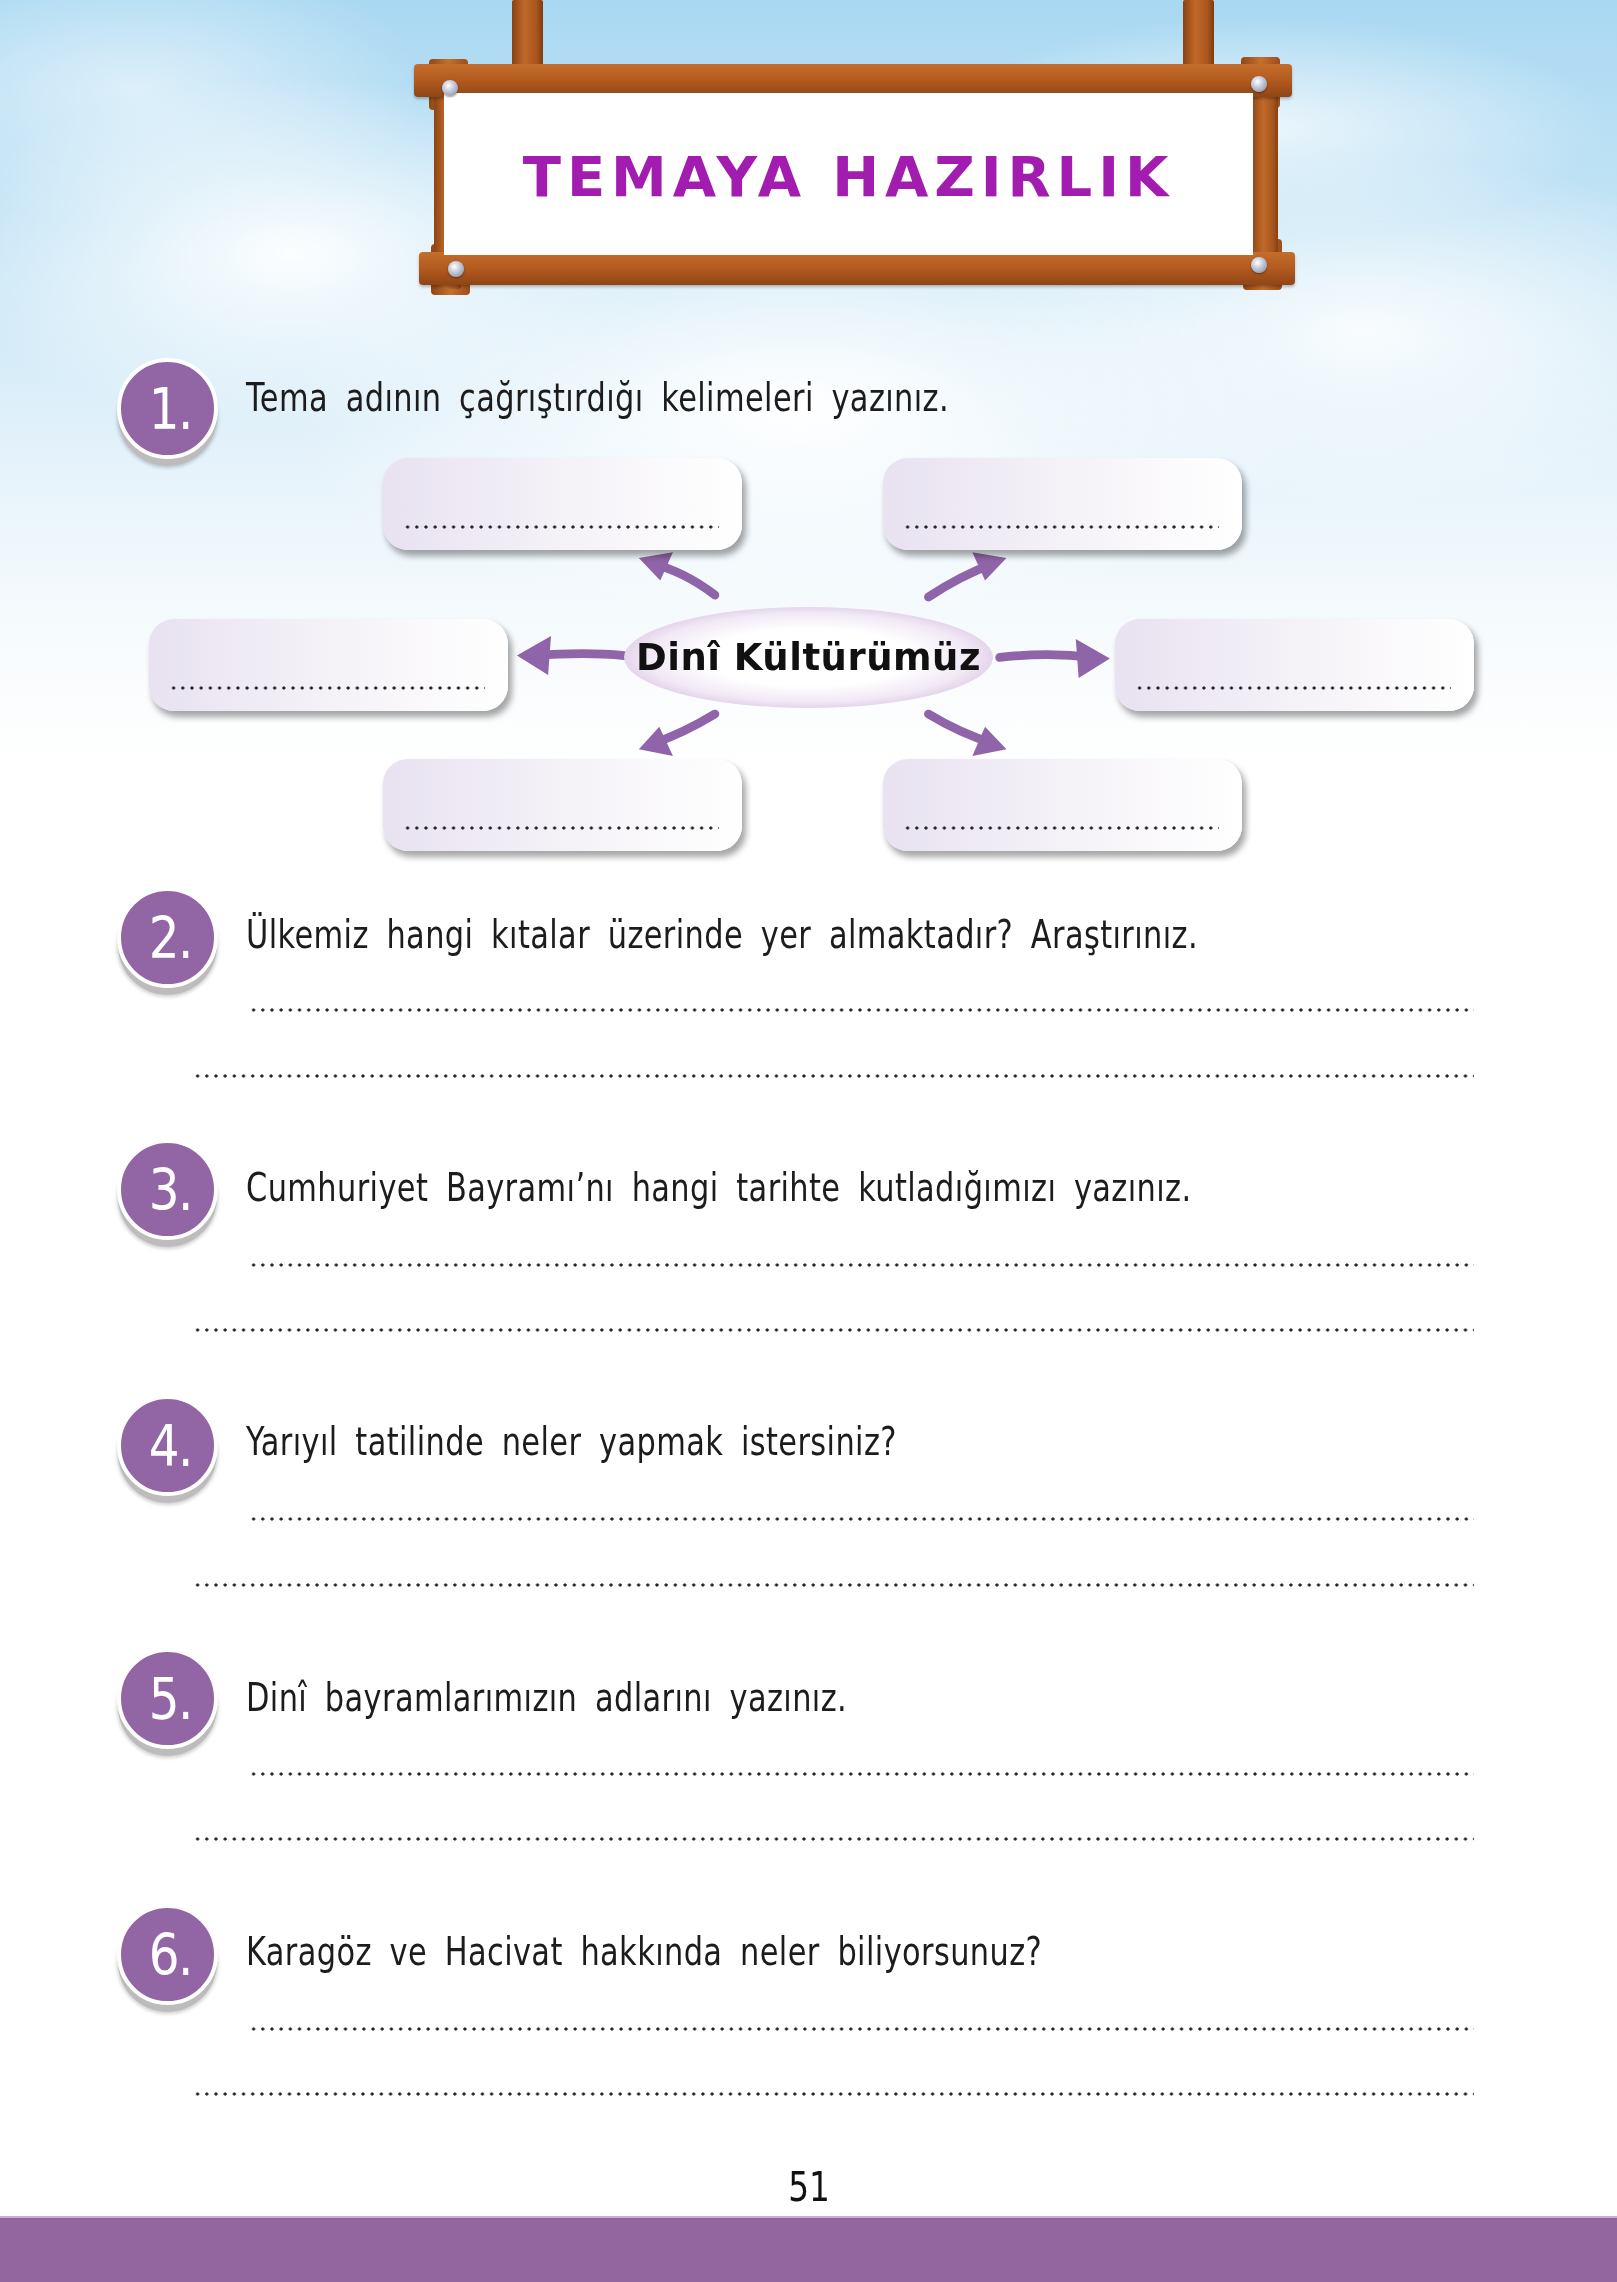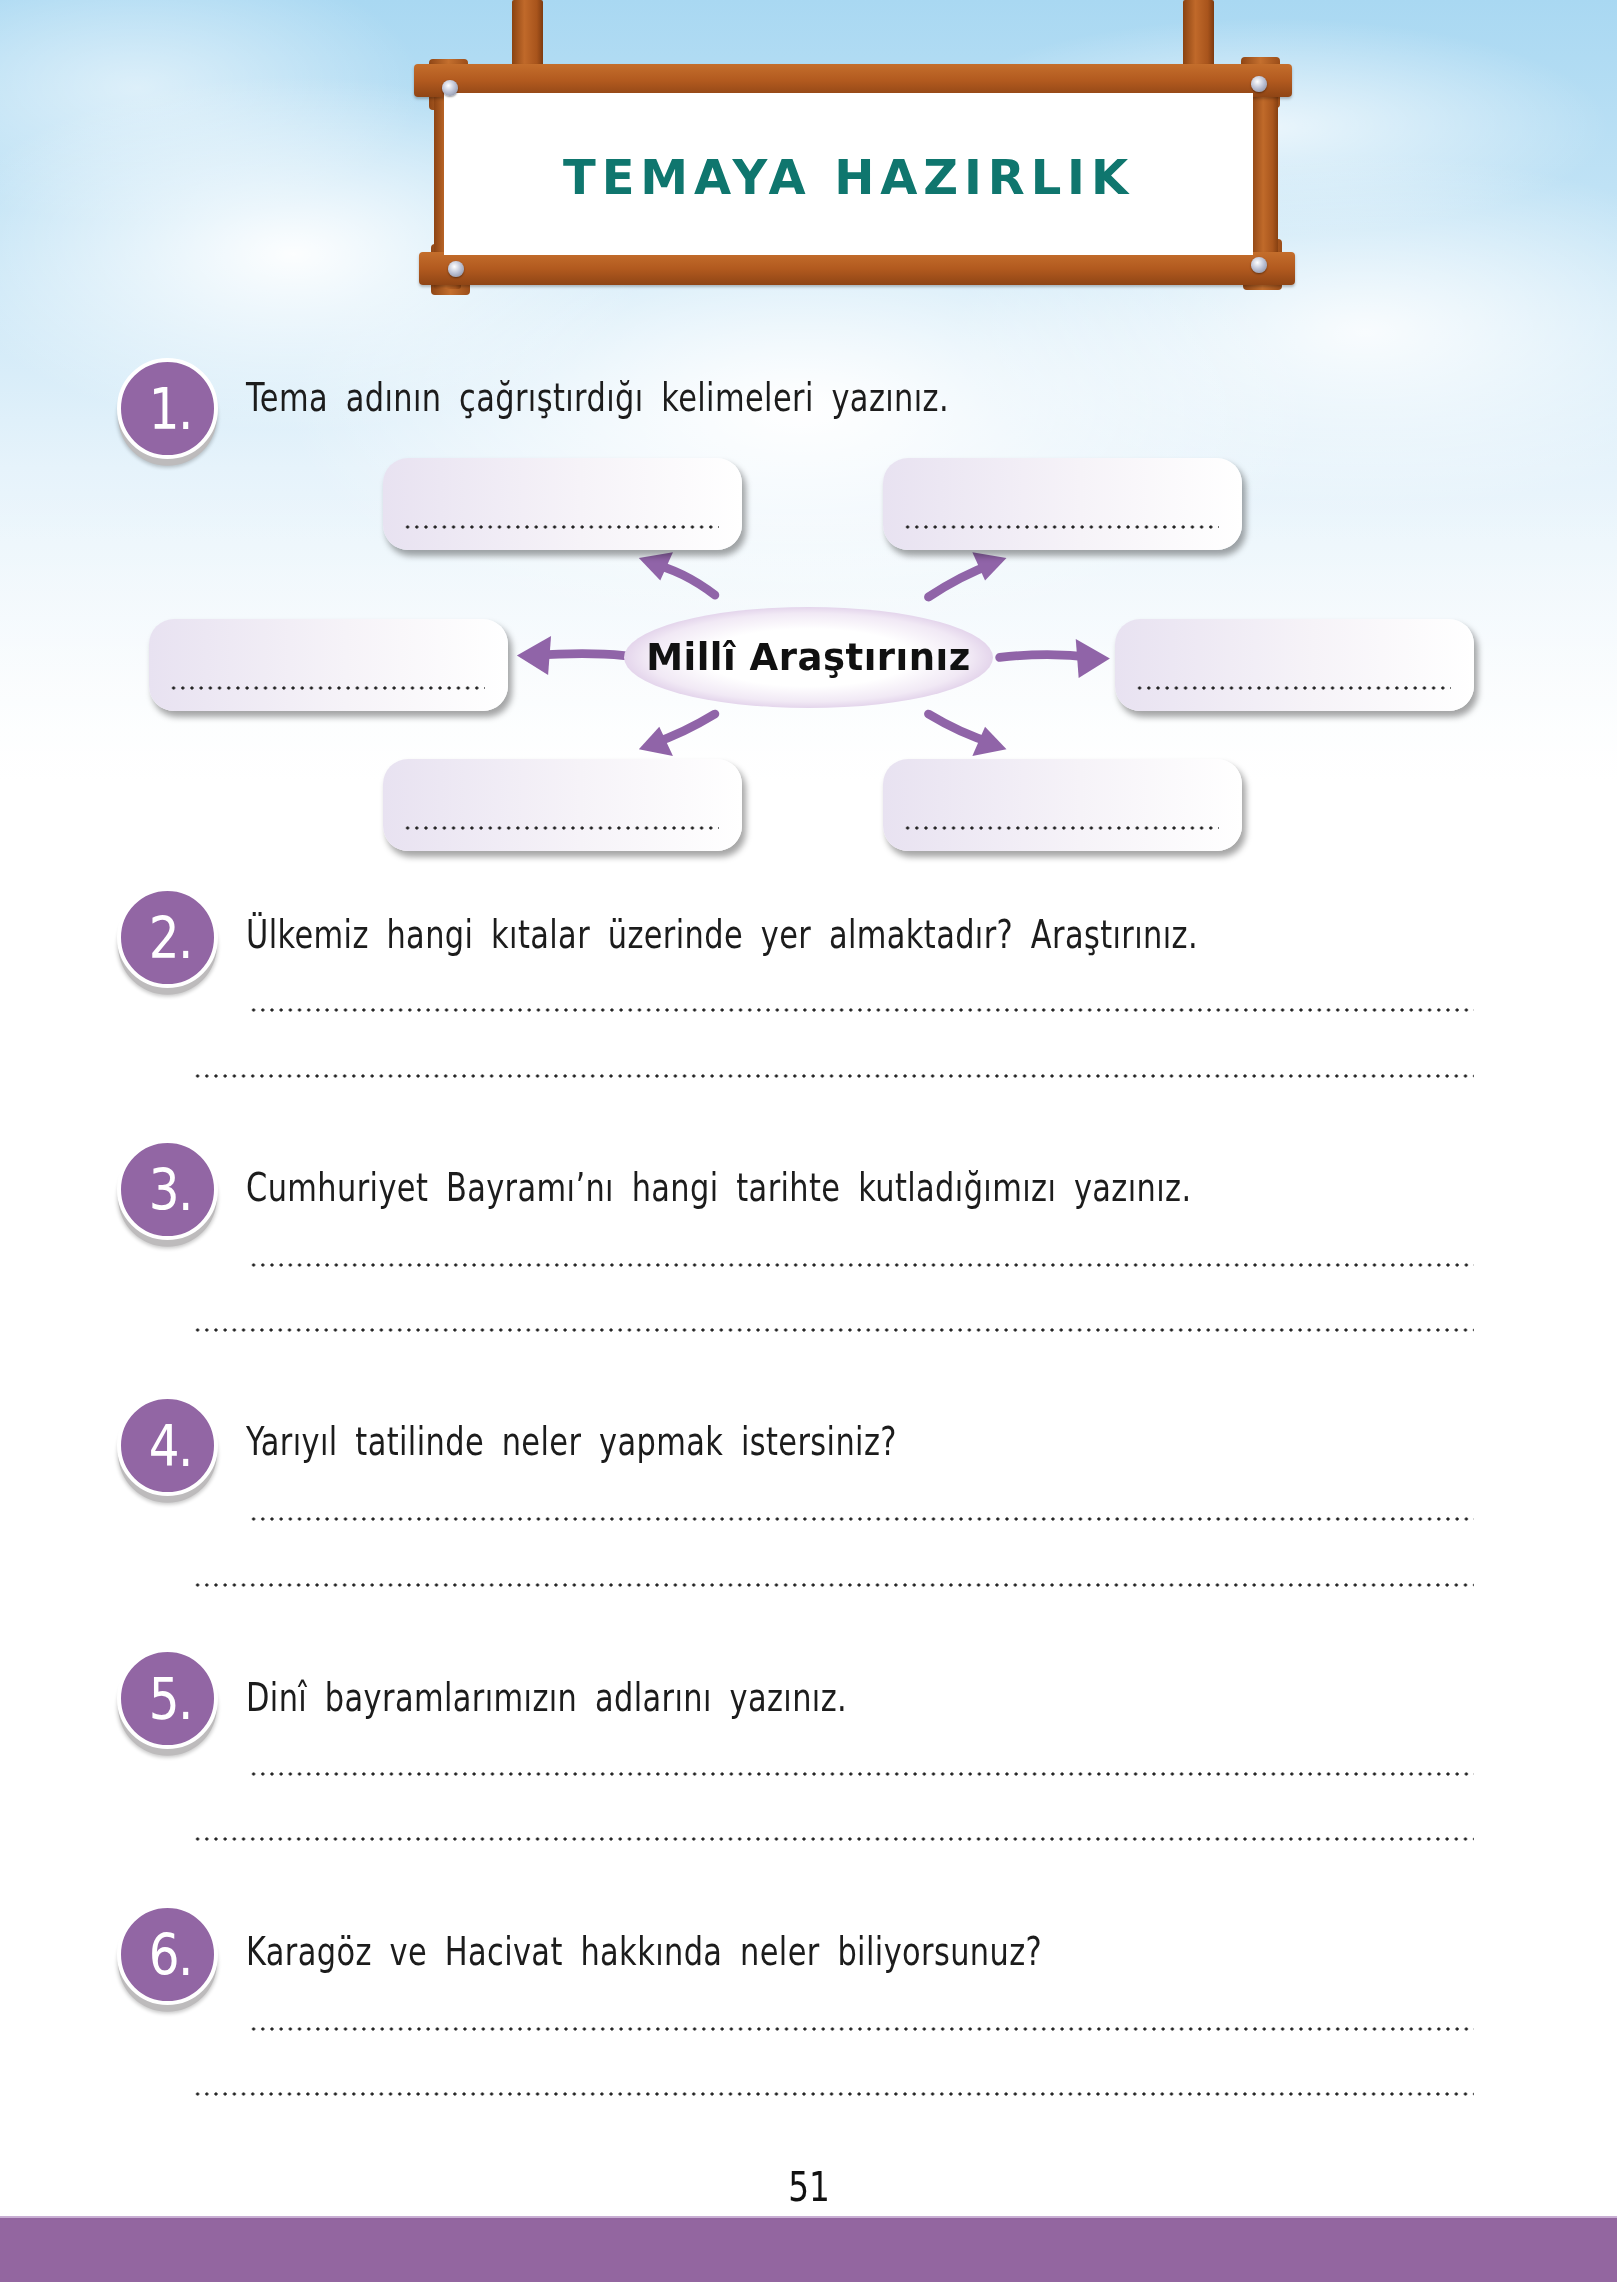--- a/index.html
+++ b/index.html
@@ -51,21 +51,21 @@
     background:radial-gradient(circle at 40% 35%, #ffffff, #bfc4d6 45%, #7c8296);
     box-shadow:0 1px 2px rgba(0,0,0,0.4);
   }
   .sign-panel {
     position:absolute; left:444px; top:93px; width:809px; height:162px;
     background:#ffffff;
     display:flex; align-items:center; justify-content:center;
   }
   .sign-title {
     font-family:"DejaVu Sans", sans-serif; font-weight:bold;
-    font-size:48px; letter-spacing:5.9px; color:#0f766e;
+    font-size:56px; letter-spacing:5.9px; color:#a21caf;
     margin-top:5.9px;
   }
 
   
   .badge {
     position:absolute; width:101px; height:101px; border-radius:50%;
     background:#9266a4;
     border:4.9px solid #ffffff;
     box-shadow:0 7.8px 0 -1px #bdbbbc, 0 8.8px 3.9px rgba(0,0,0,0.2);
     display:flex; align-items:center; justify-content:center;
@@ -206,21 +206,21 @@
     <div class="dotline"></div>
   </div>
   <div class="mbox" style="left:383px; top:759px;">
     <div class="dotline"></div>
   </div>
   <div class="mbox" style="left:883px; top:759px;">
     <div class="dotline"></div>
   </div>
 
   <div class="center-ellipse">
-    <span>Millî Araştırınız</span>
+    <span>Dinî Kültürümüz</span>
   </div>
 </div>
 
 <div>
   <div class="badge" style="left:117px; top:887px;">
     <span>2.</span>
   </div>
   <div class="q-text" style="top:912px; transform:scaleX(0.78);">Ülkemiz hangi kıtalar üzerinde yer almaktadır? Araştırınız.</div>
   <div class="dotline" style="left:249px; width:1225px; top:1008px;"></div>
   <div class="dotline" style="left:193px; width:1281px; top:1074px;"></div>

